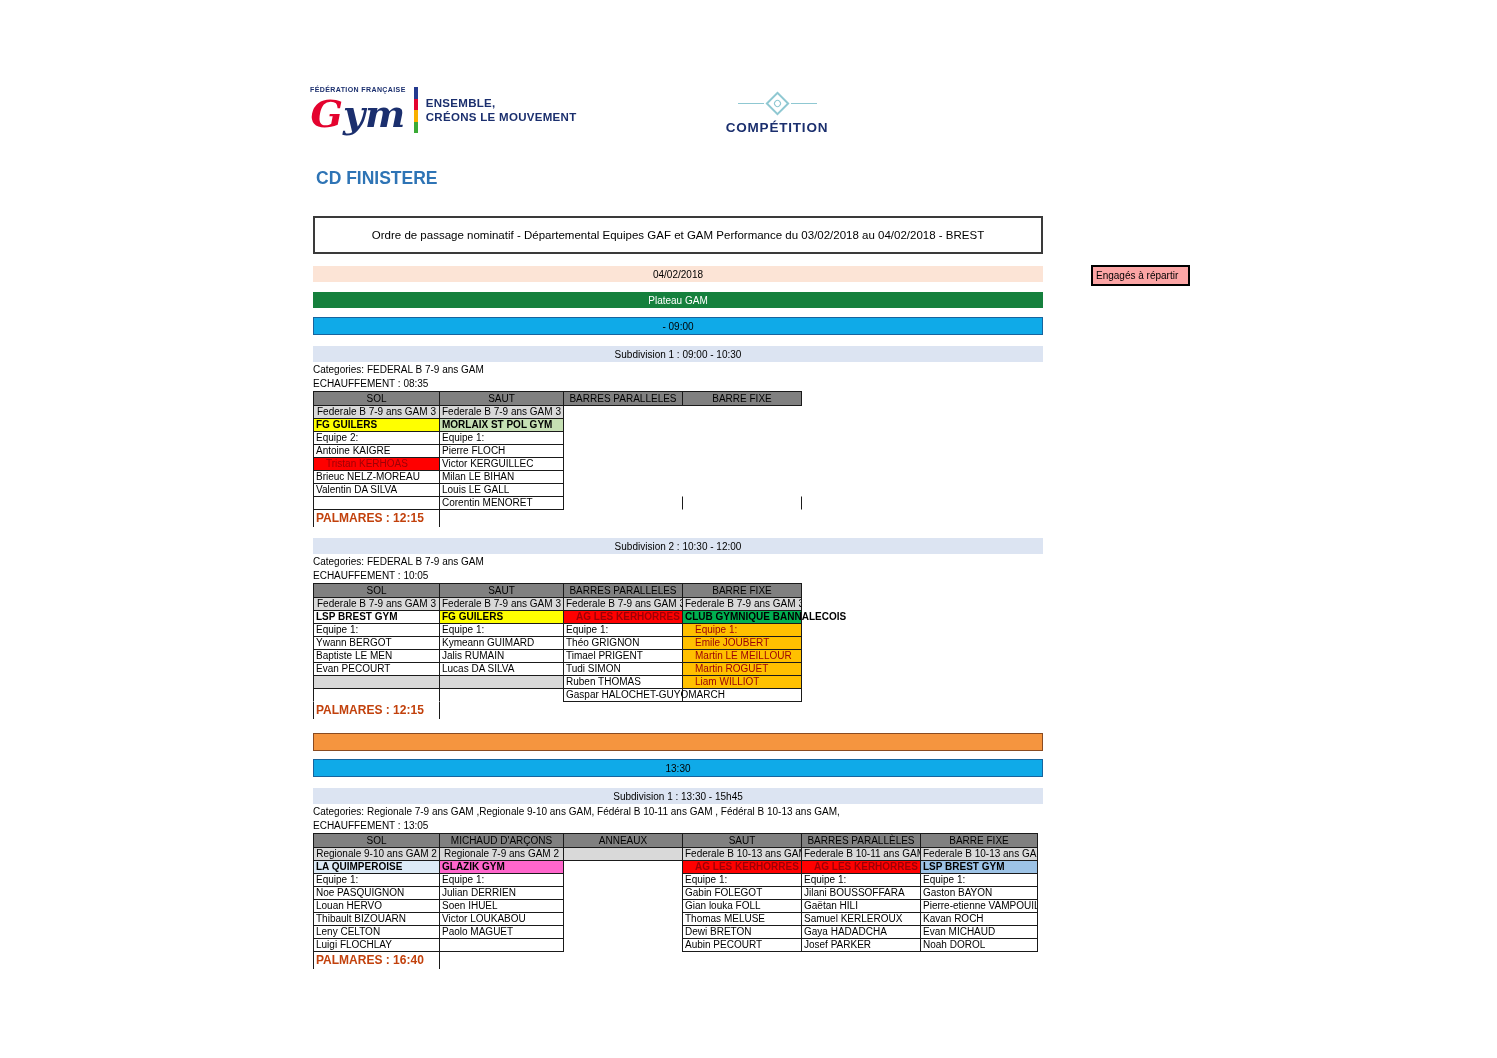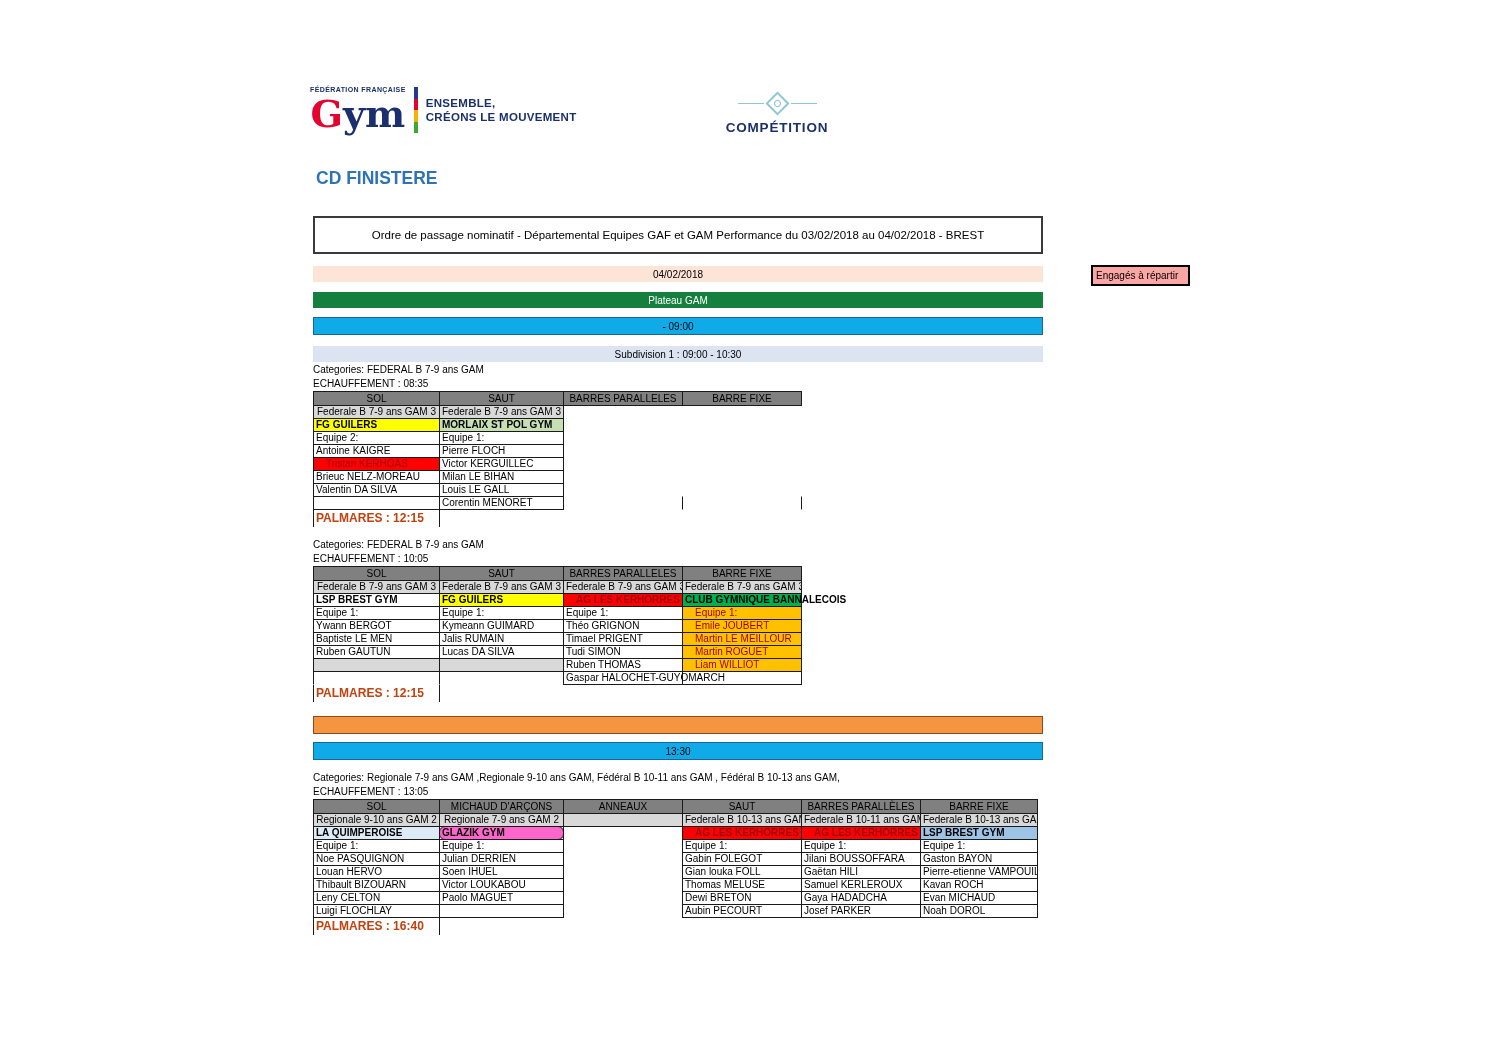--- a/index.html
+++ b/index.html
@@ -3,21 +3,21 @@
 <meta charset="utf-8">
 <style>
   html,body{margin:0;padding:0;background:#fff;}
   .page{position:relative;width:1497px;height:1058px;background:#fff;
         font-family:"Liberation Sans",sans-serif;color:#000;overflow:hidden;}
 
   
   .ffgym{position:absolute;left:310px;top:86px;display:flex;align-items:center;gap:8px;}
   .brandcol{text-align:center;}
   .fed-small{font-size:7px;font-weight:bold;color:#1B2F6E;letter-spacing:.4px;line-height:8px;text-align:right;}
-  .gym-script{font-family:"DejaVu Serif",serif;font-weight:bold;font-size:38px;line-height:40px;}
+  .gym-script{font-family:"DejaVu Serif",serif;font-style:italic;font-weight:bold;font-size:38px;line-height:40px;}
   .gym-script .g{color:#E4032E;}
   .gym-script .ym{color:#1B2F6E;}
   .colorbar{width:4px;height:46px;display:flex;flex-direction:column;}
   .colorbar i{flex:1;}
   .tagline{color:#1B2F6E;font-weight:bold;font-size:11.5px;line-height:14px;letter-spacing:.3px;}
   .comp{position:absolute;left:722px;top:90px;width:110px;text-align:center;}
   .comp-ic{display:flex;align-items:center;justify-content:center;gap:5px;height:26px;}
   .comp-ic .ln{width:26px;height:0;border-top:1.5px solid #8FC8D2;}
   .diam{width:13px;height:13px;border:2px solid #8FC8D2;transform:rotate(45deg);display:flex;align-items:center;justify-content:center;}
   .diam b{width:5px;height:5px;border:1px solid #8FC8D2;border-radius:50%;}
@@ -49,21 +49,21 @@
   .sub{background:#D9D9D9;text-align:center;}
   .club{font-weight:bold;}
   .bg-yellow{background:#FFFF00;}
   .bg-red{background:#FF0000;}
   .bg-ltgreen{background:#C6E0B4;}
   .bg-green{background:#00B050;}
   .bg-orange{background:#FFC000;}
   .bg-gray{background:#D9D9D9;}
   .bg-ltblue{background:#DDEBF7;}
   .bg-blue2{background:#9DC3E6;}
-  .bg-pink{background:#FF66CC;border-radius:6px;}
+  .bg-pink{background:#FF66CC;}
   .txt-darkred{color:#9C0006;padding-left:12px;}
   .ghost{border-color:transparent;}
   .ghost.rb{border-right-color:#1a1a1a;}
   .ghost.lr{border-left-color:#1a1a1a;border-right-color:#1a1a1a;}
   .ovf{overflow:visible;position:relative;z-index:2;}
   .palmares{width:127px;box-sizing:border-box;height:17px;border-left:1px solid #1a1a1a;border-right:1px solid #1a1a1a;
             color:#c2410c;font-weight:bold;font-size:12px;line-height:16px;padding:0 2px;}
 </style>
 </head>
 <body>
@@ -155,31 +155,32 @@
             <div class="cell ghost"></div>
             <div class="cell ghost"></div>
             <div class="cell ghost"></div>
             <div class="cell ghost rb"></div>
           </div>
         </div>
       <div class="palmares">PALMARES : 12:15</div>
     </section>
 
     <section>
+      <div class="bar bar-subdiv">Subdivision 2 : 10:30 - 12:00</div>
       <div class="meta">Categories: FEDERAL B 7-9 ans GAM</div>
       <div class="meta">ECHAUFFEMENT : 10:05</div>
       <div class="grid">
           <div class="col" style="width: 127px;">
             <div class="cell hdr">SOL</div>
             <div class="cell sub">Federale B 7-9 ans GAM 3</div>
             <div class="cell club">LSP BREST GYM</div>
             <div class="cell">Equipe 1:</div>
             <div class="cell">Ywann BERGOT</div>
             <div class="cell">Baptiste LE MEN</div>
-            <div class="cell">Ruben GAUTUN</div>
+            <div class="cell">Evan PECOURT</div>
             <div class="cell bg-gray"></div>
             <div class="cell ghost lr"></div>
           </div>
           <div class="col" style="width: 125px;">
             <div class="cell hdr">SAUT</div>
             <div class="cell sub">Federale B 7-9 ans GAM 3</div>
             <div class="cell club bg-yellow">FG GUILERS</div>
             <div class="cell">Equipe 1:</div>
             <div class="cell">Kymeann GUIMARD</div>
             <div class="cell">Jalis RUMAIN</div>
@@ -210,20 +211,21 @@
             <div class="cell"></div>
           </div>
         </div>
       <div class="palmares">PALMARES : 12:15</div>
     </section>
 
     <div class="bar bar-orange"></div>
     <div class="bar bar-time">13:30</div>
 
     <section>
+      <div class="bar bar-subdiv">Subdivision 1 : 13:30 - 15h45</div>
       <div class="meta">Categories: Regionale 7-9 ans GAM ,Regionale 9-10 ans GAM, Fédéral B 10-11 ans GAM , Fédéral B 10-13 ans GAM,</div>
       <div class="meta">ECHAUFFEMENT : 13:05</div>
       <div class="grid">
           <div class="col" style="width: 127px;">
             <div class="cell hdr">SOL</div>
             <div class="cell sub">Regionale 9-10 ans GAM 2</div>
             <div class="cell club bg-ltblue">LA QUIMPEROISE</div>
             <div class="cell">Equipe 1:</div>
             <div class="cell">Noe PASQUIGNON</div>
             <div class="cell">Louan HERVO</div>

